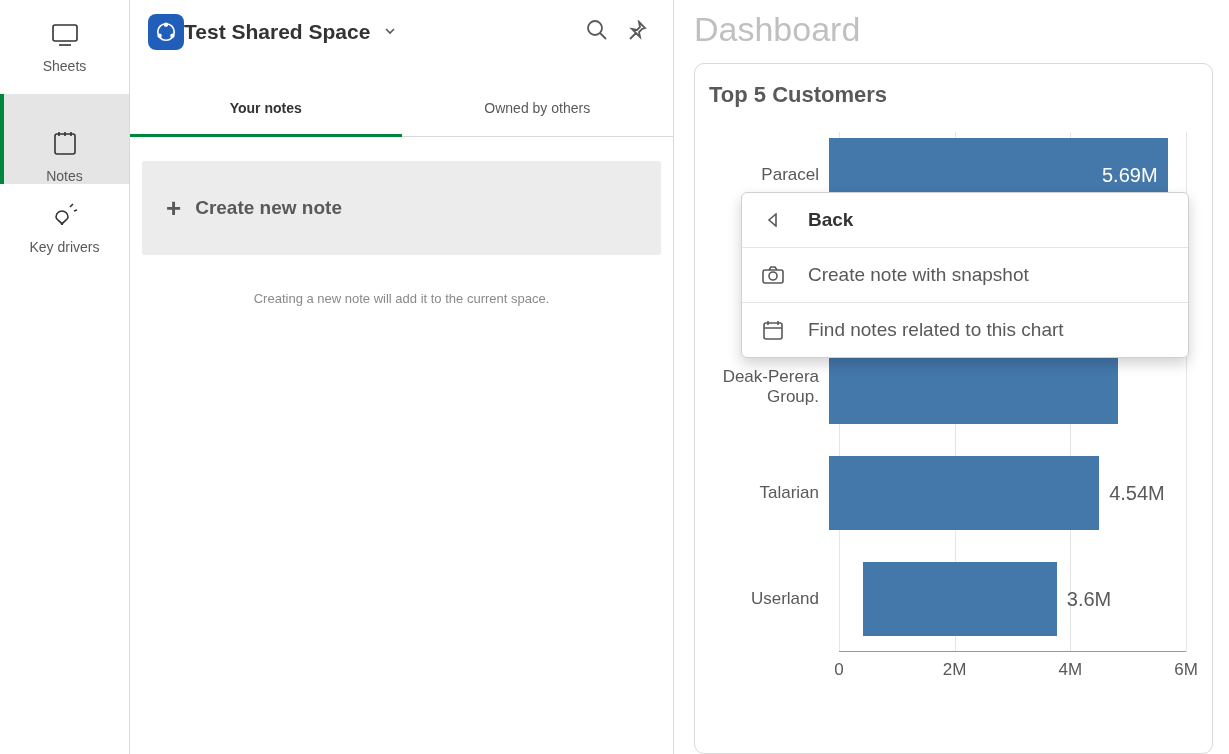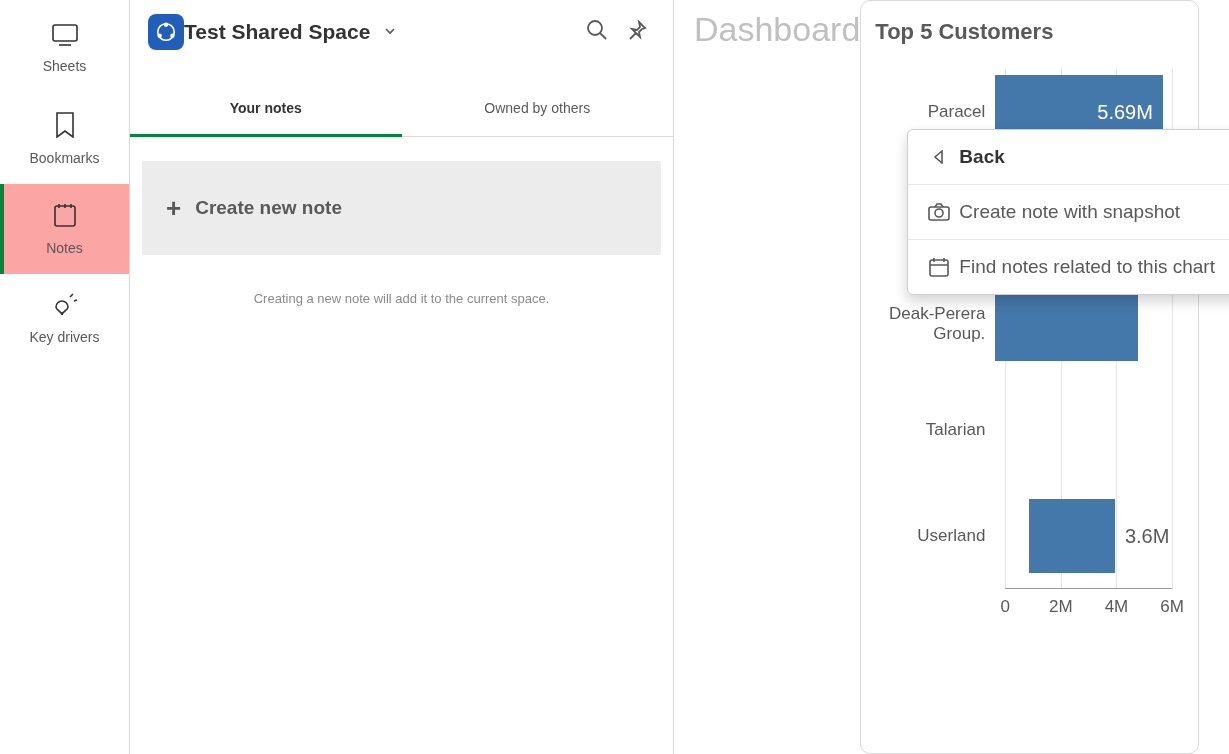--- a/index.html
+++ b/index.html
@@ -27,21 +27,22 @@
     display: flex;
     flex-direction: column;
     align-items: center;
     justify-content: center;
     height: 90px;
     cursor: pointer;
     color: #333;
     position: relative;
   }
   .rail-item.active {
-    background: #fca5a5;
+    background: #e5e5e5;
+    justify-content: flex-end;
   }
   .rail-item.active::before {
     content: "";
     position: absolute;
     left: 0;
     top: 0;
     bottom: 0;
     width: 4px;
     background: #00873d;
   }
@@ -138,22 +139,23 @@
     margin-top: 36px;
     text-align: center;
     font-size: 13px;
     color: #8a8a8a;
     padding: 0 20px;
   }
 
   
   .dash {
     flex: 1;
-    padding: 0 30px 0 20px;
-    display: flex;
+    padding: 0 16px 0 20px;
+    display: flex;
+    flex-direction: column;
   }
   .dash-title {
     font-size: 34px;
     color: #c0c0c0;
     padding: 10px 0 14px;
   }
   .card {
     border: 1px solid #d9d9d9;
     border-radius: 10px;
     padding: 18px 10px 26px 10px;
@@ -250,21 +252,21 @@
     width: 448px;
     background: #fff;
     border: 1px solid #d0d0d0;
     border-radius: 6px;
     box-shadow: 0 6px 14px rgba(0,0,0,0.18);
     z-index: 10;
   }
   .ctx-row {
     display: flex;
     align-items: center;
-    gap: 9px;
+    gap: 24px;
     padding: 16px 20px;
     font-size: 19px;
     color: #595959;
     cursor: pointer;
   }
   .ctx-row + .ctx-row { border-top: 1px solid #e5e5e5; }
   .ctx-row .ico { width: 22px; display: flex; justify-content: center; color: #595959; }
   .ctx-row.back { font-weight: 700; color: #333; }
   .ctx-row svg { stroke: #595959; fill: none; stroke-width: 1.6; }
 </style>
@@ -273,28 +275,20 @@
 
 <div class="rail">
   <div class="rail-item">
     <span>
       <svg width="26" height="22" viewBox="0 0 26 22">
           <rect x="1" y="1" width="24" height="16" rx="2"></rect>
           <path d="M7 21h12"></path>
         </svg>
     </span>
     <span class="rail-label">Sheets</span>
-  </div>
-  <div class="rail-item">
-    <span>
-      <svg width="20" height="26" viewBox="0 0 20 26">
-          <path d="M2 1h16v24l-8-6-8 6z"></path>
-        </svg>
-    </span>
-    <span class="rail-label">Bookmarks</span>
   </div>
   <div class="rail-item active">
     <span>
       <svg width="24" height="26" viewBox="0 0 24 26">
           <rect x="2" y="4" width="20" height="20" rx="2"></rect>
           <path d="M6 2v4M12 2v4M18 2v4"></path>
         </svg>
     </span>
     <span class="rail-label">Notes</span>
   </div>
@@ -396,20 +390,24 @@
           </div>
         </div>
         <div class="bar-row" style="top: 212px;">
           <div class="bar-label">Deak-Perera Group.</div>
           <div class="bar-track">
             <div class="bar" style="width: 80.8333%;"></div>
           </div>
         </div>
         <div class="bar-row" style="top: 318px;">
           <div class="bar-label">Talarian</div>
+          <div class="bar-track">
+            <div class="bar" style="width: 75.6667%;"></div>
+            <div class="bar-value outside" style="left: calc(75.6667% + 10px);">4.54M</div>
+          </div>
         </div>
         <div class="bar-row" style="top: 424px; gap: 34px;">
           <div class="bar-label">Userland</div>
           <div class="bar-track">
             <div class="bar" style="width: 60%;"></div>
             <div class="bar-value outside" style="left: calc(60% + 10px);">3.6M</div>
           </div>
         </div>
       </div>
 

